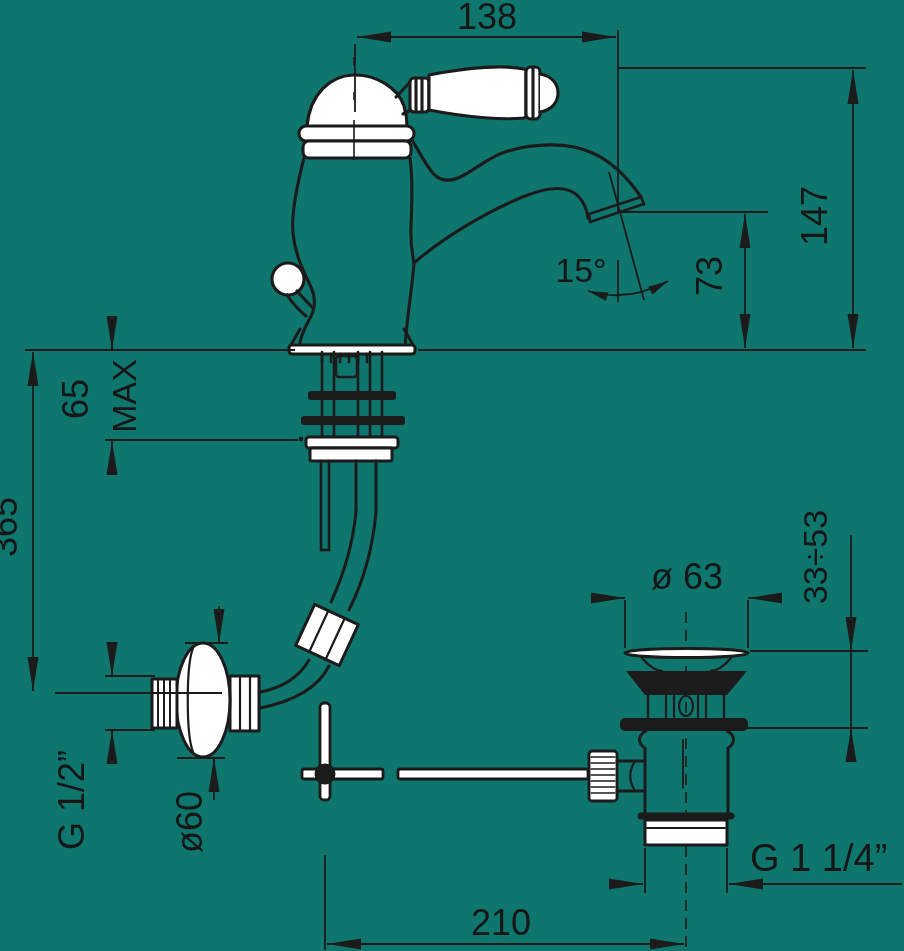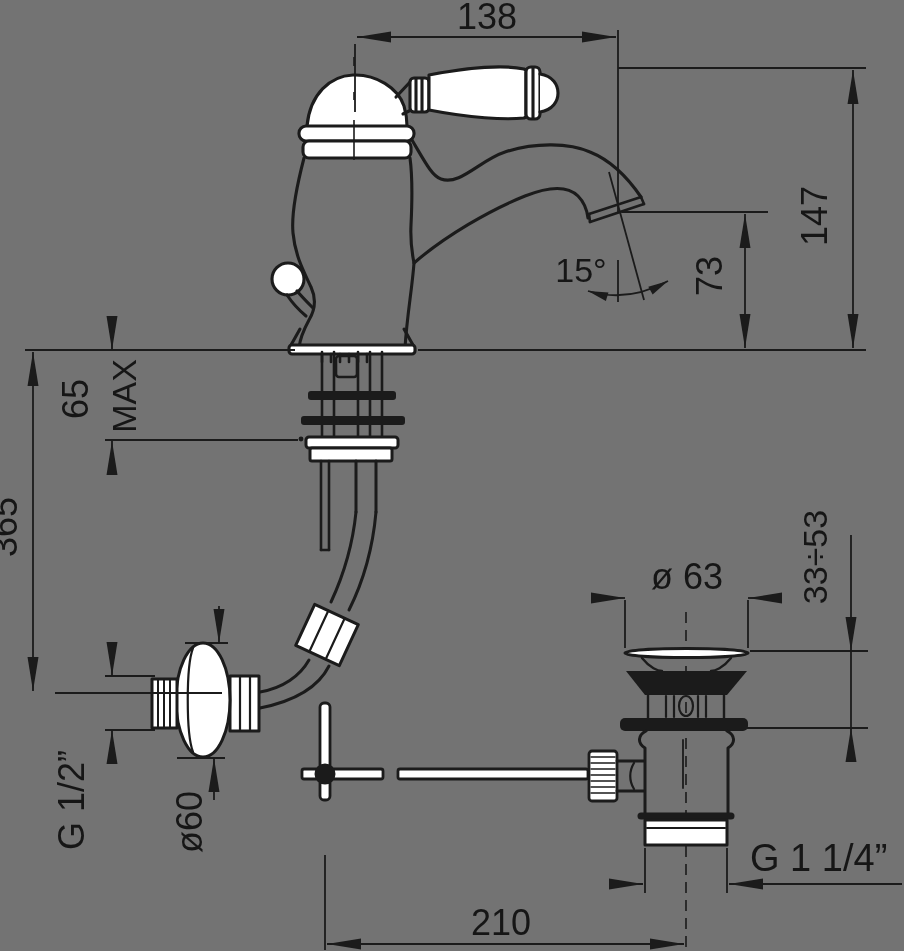--- a/index.html
+++ b/index.html
@@ -1,16 +1,16 @@
 <!DOCTYPE html>
 <html><head>
 <meta charset="utf-8">
 <style>
   html,body{margin:0;padding:0;background:#ffffff;}
-  .sheet{position:relative;width:904px;height:951px;background:#737373;overflow:hidden;
+  .sheet{position:relative;width:904px;height:951px;background:#0f766e;overflow:hidden;
          font-family:"Liberation Sans", sans-serif;}
   svg{display:block}
   text{fill:#161616;font-family:"Liberation Sans", sans-serif;}
   .dim{font-size:36px;}
   .dim-sm{font-size:34px;}
 </style>
 </head>
 <body>
 
 <div class="sheet">

